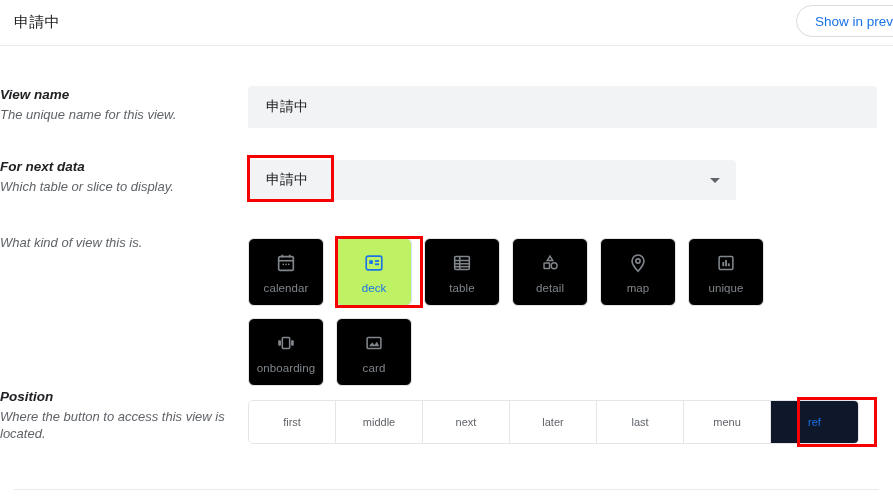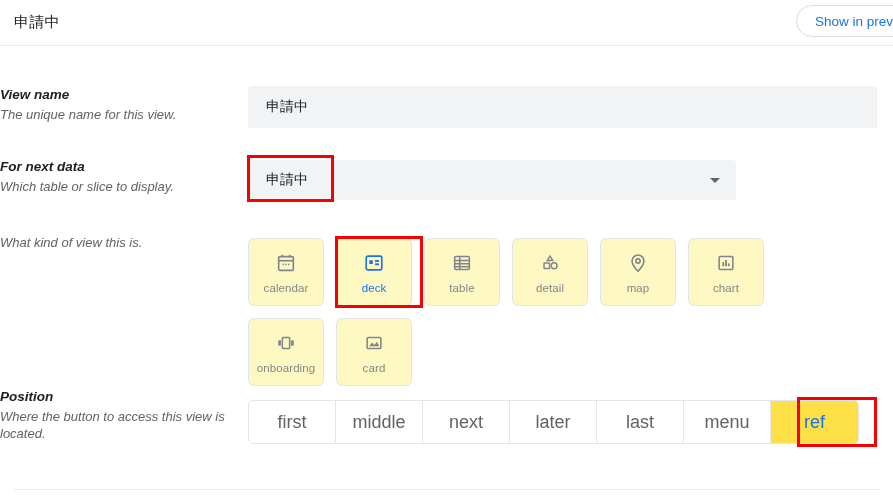--- a/index.html
+++ b/index.html
@@ -134,37 +134,37 @@
     left: 248px;
     top: 238px;
     width: 640px;
   }
   .tile-row { display: flex; gap: 12px; margin-bottom: 12px; }
   .tile {
     width: 76px;
     height: 68px;
     border: 1px solid #e3e5e8;
     border-radius: 6px;
-    background: #fef9c3;
+    background: #000000;
     box-sizing: border-box;
     display: flex;
     flex-direction: column;
     align-items: center;
     justify-content: center;
     cursor: pointer;
   }
   .tile .ticon { height: 26px; display:flex; align-items:center; justify-content:center; }
   .tile .tlabel {
     margin-top: 6px;
     font-size: 11.5px;
     color: #80868b;
     letter-spacing: .1px;
   }
   .tile.selected {
-    background: #fef9c3;
+    background: #bef264;
     border-color: #d2e3fc;
   }
   .tile.selected .tlabel { color: #1a73e8; }
 
   
   .segctl {
     position: absolute;
     left: 248px;
     top: 400px;
     display: flex;
@@ -173,29 +173,29 @@
     overflow: hidden;
     background: #fff;
     height: 44px;
     box-sizing: border-box;
   }
   .seg {
     width: 87px;
     display: flex;
     align-items: center;
     justify-content: center;
-    font-size: 18px;
+    font-size: 11px;
     color: #5f6368;
     border-right: 1px solid #e3e5e8;
     box-sizing: border-box;
     cursor: pointer;
     background: #fff;
   }
   .seg:last-child { border-right: none; }
-  .seg.selected { background: #fde047; color: #1a73e8; }
+  .seg.selected { background: #0f172a; color: #1a73e8; }
 
   .bottom-divider {
     position: absolute;
     left: 14px;
     top: 489px;
     width: 865px;
     height: 1px;
     background: #e8eaed;
   }
 </style>
@@ -300,21 +300,21 @@
 
     <div class="tile">
       <div class="ticon">
         <svg width="22" height="22" viewBox="0 0 24 24" fill="none" stroke="#80868b" stroke-width="1.7">
           <rect x="4.5" y="5" width="15" height="14" rx="1.2"></rect>
           <line x1="9" y1="15.5" x2="9" y2="11" stroke-width="2"></line>
           <line x1="12" y1="15.5" x2="12" y2="8.8" stroke-width="2"></line>
           <line x1="15" y1="15.5" x2="15" y2="12.4" stroke-width="2"></line>
         </svg>
       </div>
-      <div class="tlabel">chart</div>
+      <div class="tlabel">unique</div>
     </div>
   </div>
 
   <div class="tile-row">
 
 
 
     <div class="tile">
       <div class="ticon">
         <svg width="24" height="22" viewBox="0 0 26 24" fill="none" stroke="#80868b" stroke-width="1.7">

